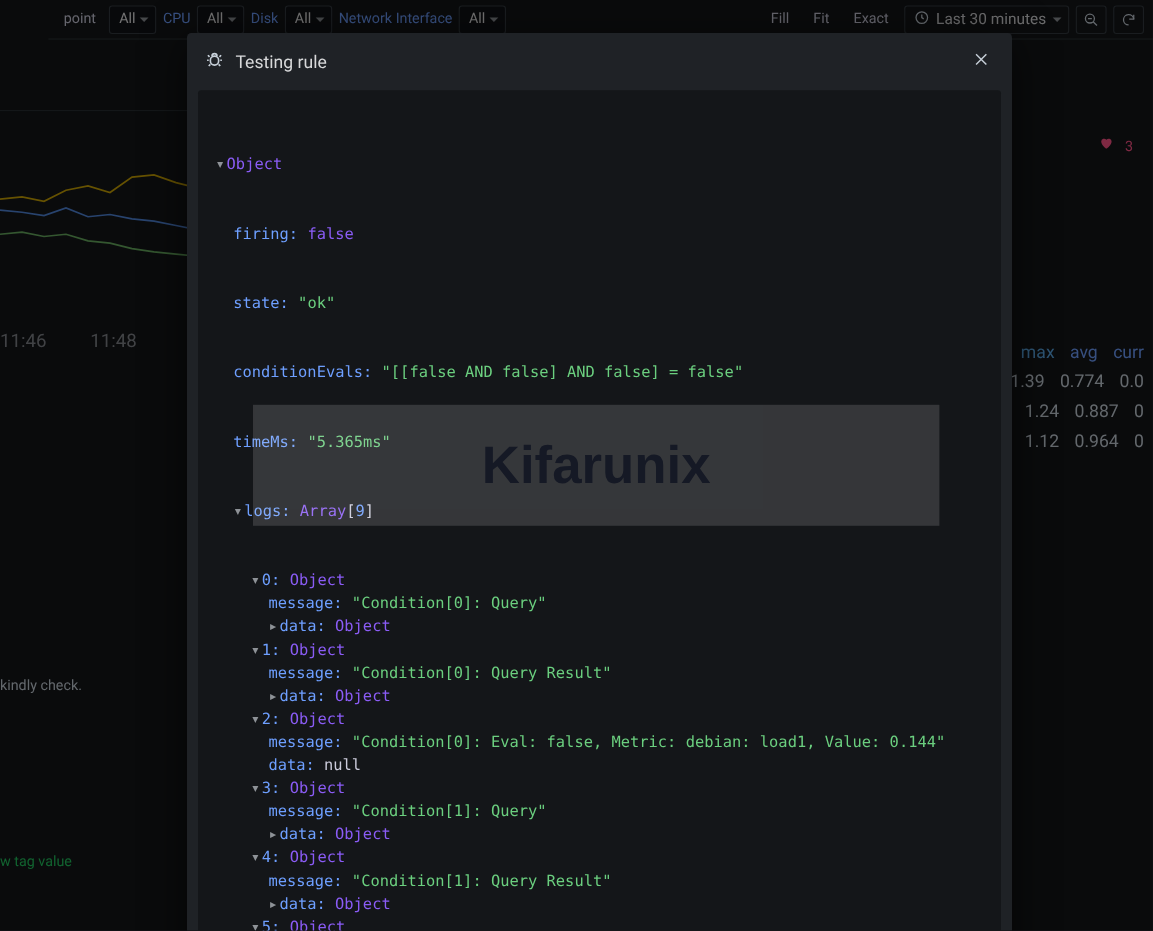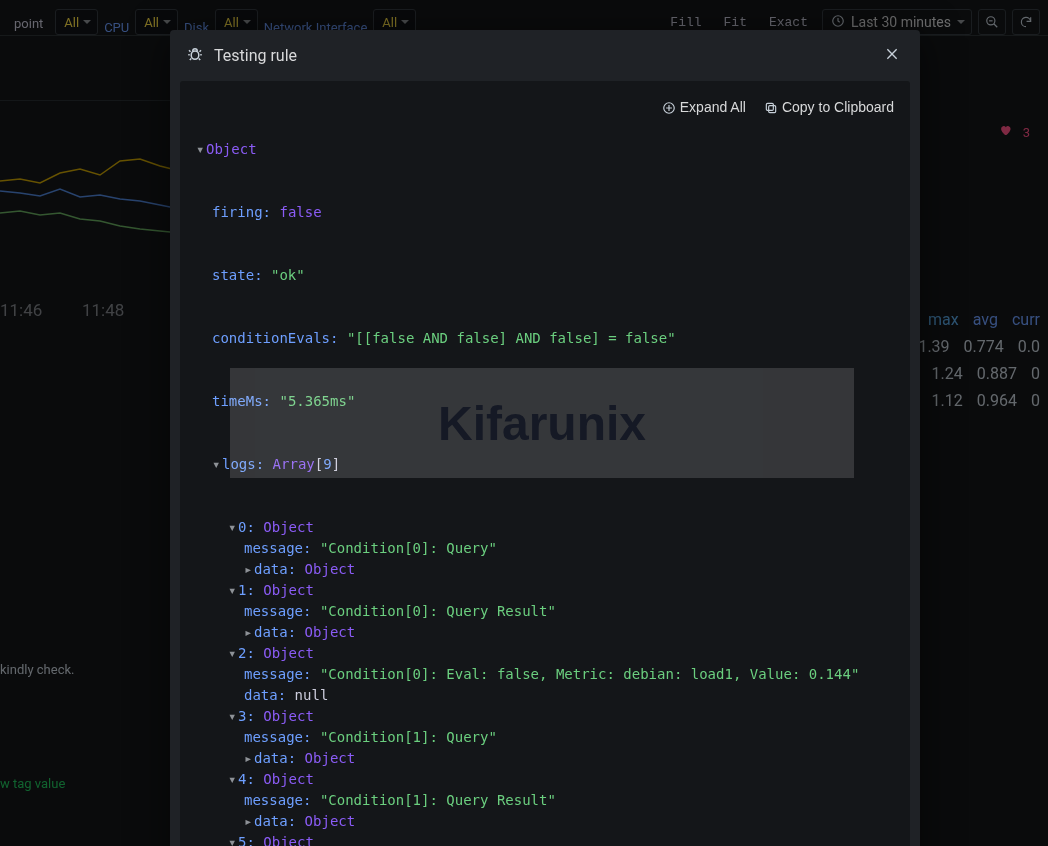--- a/index.html
+++ b/index.html
@@ -10,32 +10,33 @@
       color: #d8d9da;
       font-family: -apple-system, BlinkMacSystemFont, "Segoe UI", Roboto, sans-serif;
       font-size: 14px;
       overflow: hidden;
       position: relative;
     }
 
     
     .toolbar {
       display: flex;
-      align-items: flex-end;
+      align-items: center;
       height: 36px;
       padding: 0 8px;
       gap: 6px;
       border-bottom: 1px solid #2c3235;
+      margin-left: 44px;
     }
     .tb-label { color: #6e9fff; font-size: 13px; white-space: nowrap; }
     .tb-select {
       background: #111217;
       border: 1px solid #343b40;
       border-radius: 3px;
-      color: #fde047;
+      color: #e5e5e5;
       padding: 4px 18px 4px 8px;
       font-size: 13px;
       height: 26px;
       display: inline-flex;
       align-items: center;
       position: relative;
       white-space: nowrap;
     }
     .tb-select::after {
       content: "";
@@ -50,21 +51,20 @@
     .tb-button {
       background: transparent;
       color: #ccccdc;
       padding: 4px 8px;
       height: 26px;
       display: inline-flex;
       align-items: center;
       font-size: 13px;
       border-radius: 3px;
       cursor: pointer;
-      font-family: Liberation Mono, monospace;
     }
     .tb-time {
       display: inline-flex;
       align-items: center;
       gap: 6px;
       border: 1px solid #343b40;
       border-radius: 3px;
       padding: 4px 20px 4px 8px;
       height: 26px;
       position: relative;
@@ -111,21 +111,21 @@
       font-size: 16px;
     }
     .right-stats .hdr { display: flex; gap: 14px; justify-content: flex-end; color: #6e9fff; }
     .right-stats .hdr span:nth-child(1){ color:#5aa9e6;}
     .right-stats .row { display: flex; gap: 14px; justify-content: flex-end; padding-top: 8px; color:#c7d0d9;}
     .right-heart {
       position: absolute; right: 18px; top: 124px; color: #ff5286;
       display: flex; align-items:center; gap:10px; font-size:13px;
     }
 
-    .note { position: absolute; left: 0; top: 616px; color:#c7d0d9; font-size:13px;margin-top:46px; }
+    .note { position: absolute; left: 0; top: 616px; color:#c7d0d9; font-size:13px; }
     .tag-input { position: absolute; left: 0; top: 776px; color:#22c55e; font-size:13px;text-align:right; }
 
     
     .modal-backdrop {
       position: absolute; inset: 0;
       background: rgba(0,0,0,0.5);
     }
     .modal {
       position: absolute;
       left: 170px; top: 30px;
@@ -298,37 +298,20 @@
     <span class="spacer"></span>
     <span class="close-btn">
       <svg width="16" height="16" viewBox="0 0 24 24" stroke="#c7d0d9" stroke-width="2">
           <line x1="5" y1="5" x2="19" y2="19"></line>
           <line x1="19" y1="5" x2="5" y2="19"></line>
         </svg>
     </span>
   </div>
 
   <div class="modal-body">
-    <div class="modal-actions">
-      <span class="act">
-        <svg width="14" height="14" viewBox="0 0 24 24" fill="none" stroke="#c7d0d9" stroke-width="2">
-            <circle cx="12" cy="12" r="9"></circle>
-            <line x1="12" y1="7" x2="12" y2="17"></line>
-            <line x1="7" y1="12" x2="17" y2="12"></line>
-          </svg>
-        <span>Expand All</span>
-      </span>
-      <span class="act">
-        <svg width="14" height="14" viewBox="0 0 24 24" fill="none" stroke="#c7d0d9" stroke-width="2">
-            <rect x="8" y="8" width="12" height="12" rx="2"></rect>
-            <rect x="4" y="4" width="12" height="12" rx="2"></rect>
-          </svg>
-        <span>Copy to Clipboard</span>
-      </span>
-    </div>
 
     <div class="tree">
       <span class="line"><span class="triangle down"></span><span class="v">Object</span></span>
       <span class="line ind1"><span class="k">firing:</span> <span class="v">false</span></span>
       <span class="line ind1"><span class="k">state:</span> <span class="s">"ok"</span></span>
       <span class="line ind1"><span class="k">conditionEvals:</span> <span class="s">"[[false AND false] AND false] = false"</span></span>
       <span class="line ind1"><span class="k">timeMs:</span> <span class="s">"5.365ms"</span></span>
       <span class="line ind1"><span class="triangle down"></span><span class="k">logs:</span> <span class="v">Array</span><span class="bracket">[</span><span class="n">9</span><span class="bracket">]</span></span>
       <div id="logs-container"><span class="line ind2"><span class="triangle down"></span><span class="n">0:</span> <span class="v">Object</span></span><span class="line ind3"><span class="k">message:</span> <span class="s">"Condition[0]: Query"</span></span><span class="line ind3"><span class="triangle right"></span><span class="k">data:</span> <span class="v">Object</span></span><span class="line ind2"><span class="triangle down"></span><span class="n">1:</span> <span class="v">Object</span></span><span class="line ind3"><span class="k">message:</span> <span class="s">"Condition[0]: Query Result"</span></span><span class="line ind3"><span class="triangle right"></span><span class="k">data:</span> <span class="v">Object</span></span><span class="line ind2"><span class="triangle down"></span><span class="n">2:</span> <span class="v">Object</span></span><span class="line ind3"><span class="k">message:</span> <span class="s">"Condition[0]: Eval: false, Metric: debian: load1, Value: 0.144"</span></span><span class="line ind3"><span class="k">data:</span> <span class="null">null</span></span><span class="line ind2"><span class="triangle down"></span><span class="n">3:</span> <span class="v">Object</span></span><span class="line ind3"><span class="k">message:</span> <span class="s">"Condition[1]: Query"</span></span><span class="line ind3"><span class="triangle right"></span><span class="k">data:</span> <span class="v">Object</span></span><span class="line ind2"><span class="triangle down"></span><span class="n">4:</span> <span class="v">Object</span></span><span class="line ind3"><span class="k">message:</span> <span class="s">"Condition[1]: Query Result"</span></span><span class="line ind3"><span class="triangle right"></span><span class="k">data:</span> <span class="v">Object</span></span><span class="line ind2"><span class="triangle down"></span><span class="n">5:</span> <span class="v">Object</span></span></div>
     </div>

